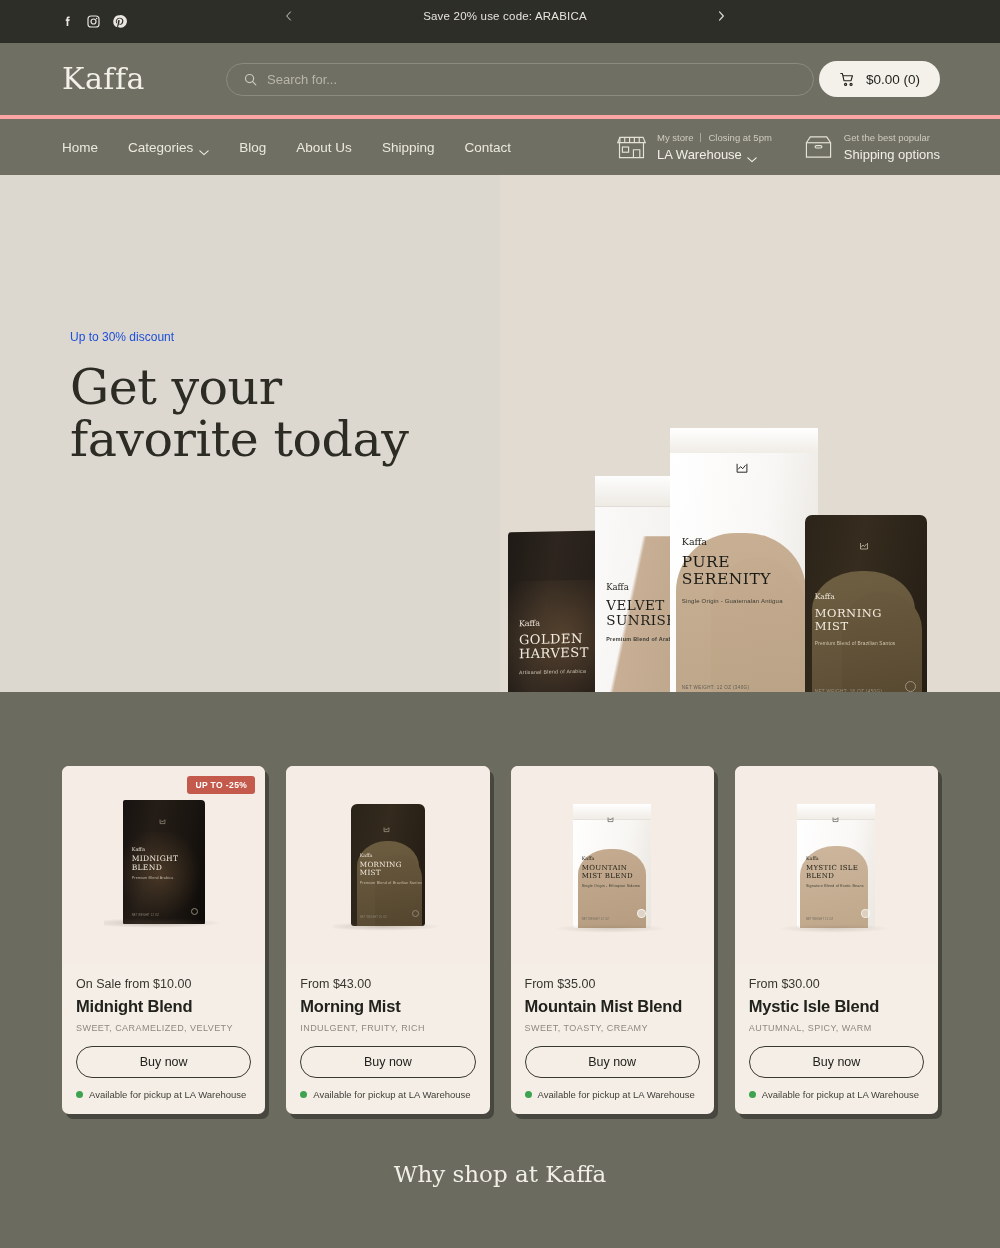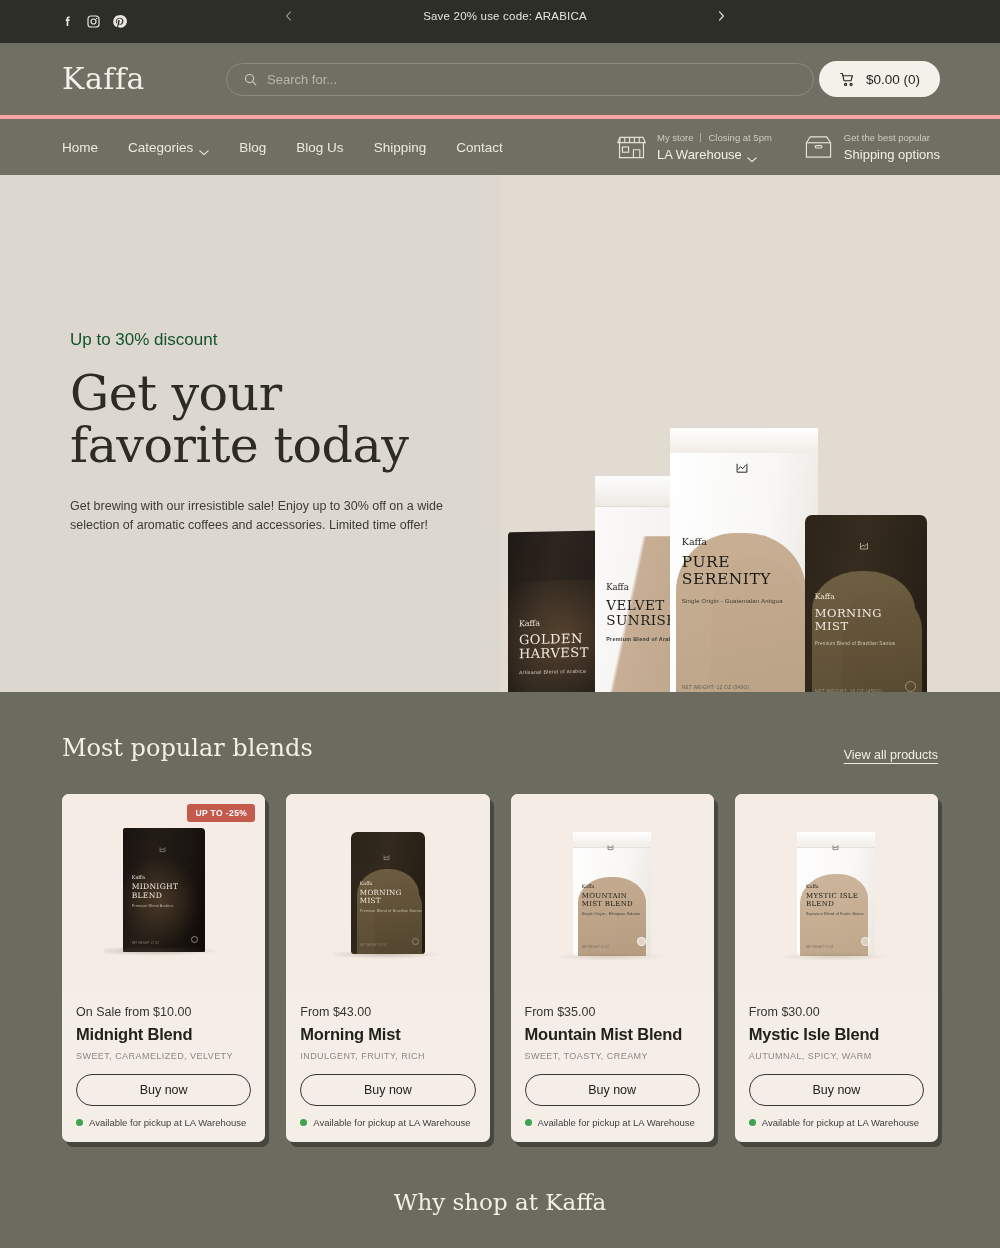--- a/index.html
+++ b/index.html
@@ -76,21 +76,21 @@
   .nr-sep { width: 1px; height: 9px; background: #aaa79c; display: inline-block; }
   .nr-main { font-size: 13px; color: #f2efe7; display: flex; align-items: center; gap: 5px; margin-top: 3px; }
   .nr-main .chev { width: 10px; height: 7px; }
 
   
   .hero { height: 517px; display: flex; position: relative; }
   .hero-left {
     width: 500px; background: #dcd8d0; position: relative;
   }
   .hero-copy { position: absolute; left: 70px; top: 155px; width: 400px; }
-  .eyebrow { font-size: 17px; color: #14532d; }
+  .eyebrow { font-size: 12px; color: #1d4ed8; }
   .hero-title {
     font-family: "DejaVu Serif", serif; font-size: 49px; line-height: 1.07;
     color: #2c2c25; margin-top: 18px; font-weight: 400; letter-spacing: -0.5px;
   }
   .hero-sub { font-size: 12.5px; line-height: 1.55; color: #3c3c34; margin-top: 24px; width: 390px; }
   .shop-btn {
     margin-top: 27px; width: 125px; height: 40px; border-radius: 22px;
     background: #32322b; color: #f6f3ec; border: none;
     font-family: "Liberation Sans", sans-serif; font-size: 13.5px; cursor: pointer;
     display: flex; align-items: center; justify-content: center;
@@ -219,21 +219,21 @@
       <span class="nav-link">
         <span>Categories</span>
         <span class="chev"><svg viewBox="0 0 12 8" width="10" height="7" fill="none" stroke="currentColor" stroke-width="1.4" stroke-linecap="round" stroke-linejoin="round">
               <polyline points="1,2 6,6.6 11,2"></polyline>
             </svg></span>
       </span>
       <span class="nav-link">
           <span>Blog</span>
         </span>
       <span class="nav-link">
-          <span>Blog Us</span>
+          <span>About Us</span>
         </span>
       <span class="nav-link">
           <span>Shipping</span>
         </span>
       <span class="nav-link">
           <span>Contact</span>
         </span>
     </div>
     <div class="nav-right">
       <div class="nr-item">
@@ -278,21 +278,20 @@
         </span>
       </div>
     </div>
   </div>
 
   <div class="hero">
     <div class="hero-left">
       <div class="hero-copy">
         <div class="eyebrow">Up to 30% discount</div>
         <h1 class="hero-title">Get your favorite today</h1>
-        <p class="hero-sub">Get brewing with our irresistible sale! Enjoy up to 30% off on a wide selection of aromatic coffees and accessories. Limited time offer!</p>
       </div>
     </div>
     <div class="hero-right">
 
       <div class="bag" style="left:8px; width:136px; height:189px; bottom:-28px;
                   background:linear-gradient(100deg,#1f1a16 0%,#2d251e 30%,#241d18 65%,#120f0c 100%);
                   border-radius:3px 5px 2px 2px; transform:skewY(-1.2deg);">
         <div style="position:absolute;left:0;top:26%;width:100%;height:74%;
                     background:radial-gradient(ellipse at 40% 40%, rgba(120,92,62,.55), rgba(60,44,30,0) 62%);"></div>
         <div class="label" style="top:46%;">
@@ -376,24 +375,20 @@
           <div class="bname" style="font-size:11.5px;color:#f3ece0;margin-top:6px;width:104px;">MORNING MIST</div>
           <div class="bdesc" style="font-size:4.8px;color:#cec4b1;margin-top:8px;letter-spacing:.2px;width:108px;white-space:nowrap;">Premium Blend of Brazilian Santos</div>
         </div>
         <div class="netw" style="color:#9b9383;">NET WEIGHT: 16 OZ (450G)</div>
         <div style="position:absolute;right:9%;bottom:6%;width:11px;height:11px;border-radius:50%;border:1px solid #9b9383;"></div>
       </div>
     </div>
   </div>
 
   <div class="prod-sec">
-    <div class="prod-head">
-      <h2 class="sec-title">Most popular blends</h2>
-      <a class="view-all">View all products</a>
-    </div>
 
     <div class="grid">
 
       <div class="card">
         <div class="card-img">
           <div class="badge">UP TO -25%</div>
           <div class="cbag" style="top:34px; width:82px; height:124px;
                       background:linear-gradient(100deg,#181310 0%,#241d17 34%,#1a1510 70%,#0d0a08 100%);
                       border-radius:2px 4px 1px 1px;">
             <div style="position:absolute;left:0;bottom:0;width:100%;height:74%;

